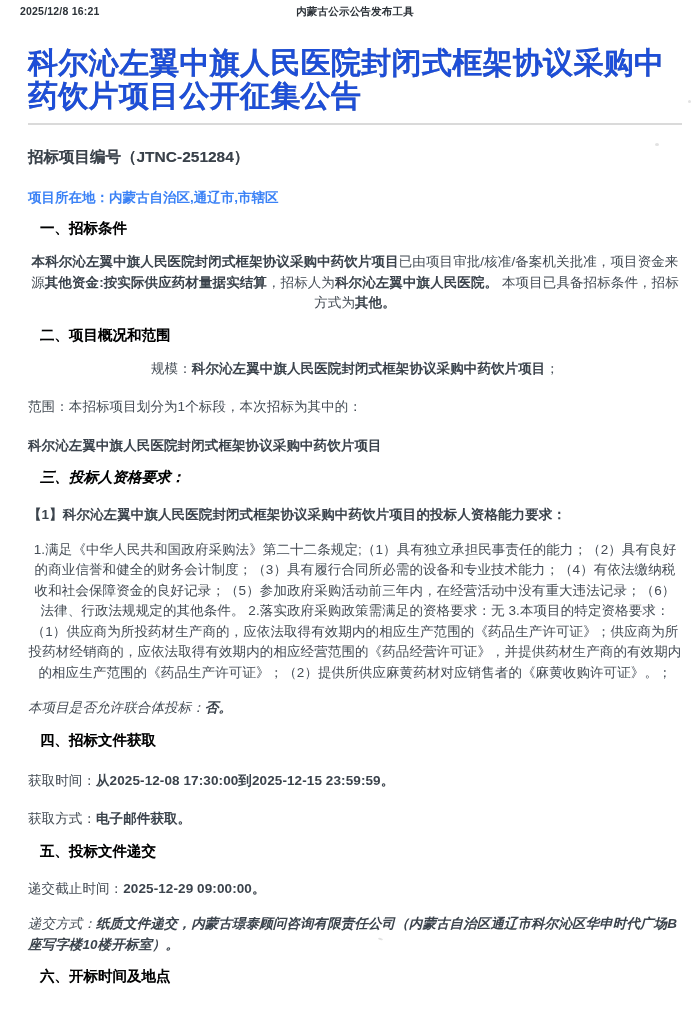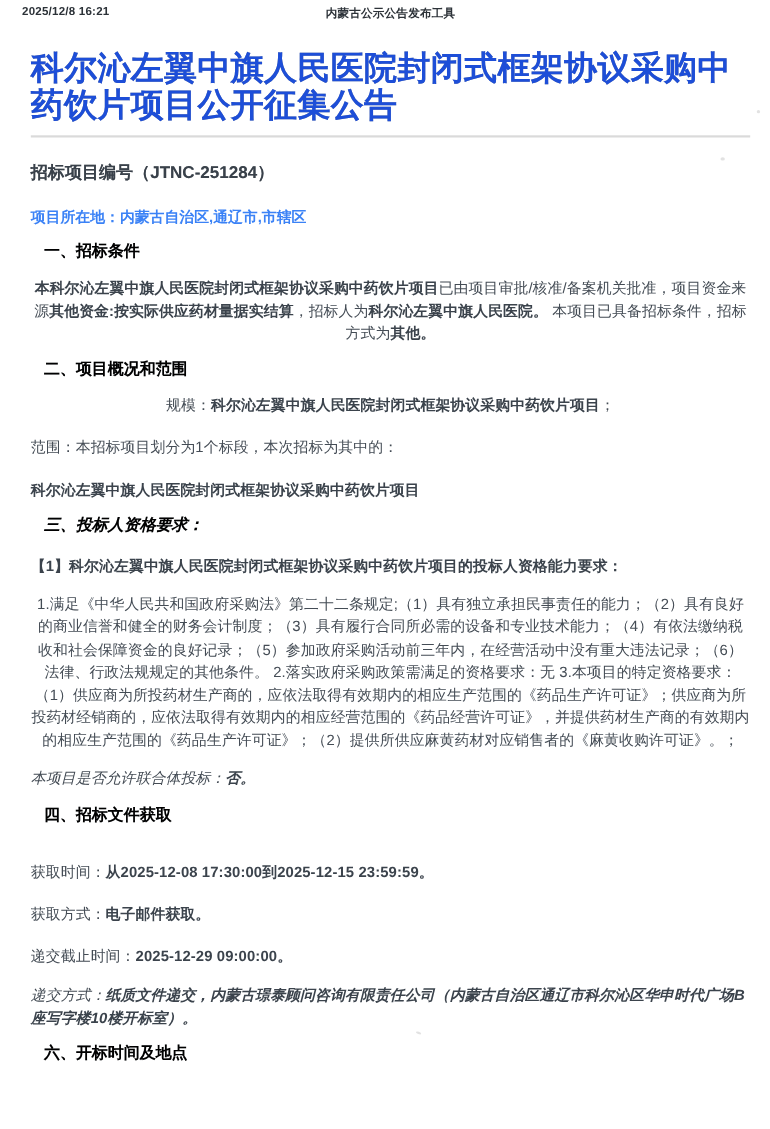--- a/index.html
+++ b/index.html
@@ -66,21 +66,21 @@
   h2.sec {
     margin: 12px;
     font-size: 14.5px;
     font-weight: 700;
     color: #000000;
     text-shadow: 0 0 0.4px rgba(57,65,74,0.4);
   }
   .mt24 { margin-top: 24px; }
   .mt22 { margin-top: 22px; }
   .mt21 { margin-top: 21px; }
-  .mt19 { margin-top: 33px; }
+  .mt19 { margin-top: 21px; }
   .mt18 { margin-top: 18px; }
   .mt16 { margin-top: 16px; }
   .mt15 { margin-top: 15px; font-style: italic; }
   .mt14 { margin-top: 14px; text-align: center; }
   .mt11 { margin-top: 11px; }
   .body-p {
     font-size: 13.5px;
     line-height: 20.5px;
     color: #444c55;
     letter-spacing: 0.1px;
@@ -127,20 +127,21 @@
 
   <h2 class="sec mt15">三、投标人资格要求：</h2>
   <p class="body-p mt18"><b>【1】科尔沁左翼中旗人民医院封闭式框架协议采购中药饮片项目的投标人资格能力要求：</b></p>
   <p class="body-p mt14">1.满足《中华人民共和国政府采购法》第二十二条规定;（1）具有独立承担民事责任的能力；（2）具有良好的商业信誉和健全的财务会计制度；（3）具有履行合同所必需的设备和专业技术能力；（4）有依法缴纳税收和社会保障资金的良好记录；（5）参加政府采购活动前三年内，在经营活动中没有重大违法记录；（6）法律、行政法规规定的其他条件。 2.落实政府采购政策需满足的资格要求：无 3.本项目的特定资格要求：（1）供应商为所投药材生产商的，应依法取得有效期内的相应生产范围的《药品生产许可证》；供应商为所投药材经销商的，应依法取得有效期内的相应经营范围的《药品经营许可证》，并提供药材生产商的有效期内的相应生产范围的《药品生产许可证》；（2）提供所供应麻黄药材对应销售者的《麻黄收购许可证》。；</p>
   <p class="body-p mt15"><span>本项目是否允许联合体投标：</span><b>否。</b></p>
 
   <h2 class="sec mt21">四、招标文件获取</h2>
   <p class="body-p mt19"><span>获取时间：</span><b>从2025-12-08 17:30:00到2025-12-15 23:59:59。</b></p>
   <p class="body-p mt18"><span>获取方式：</span><b>电子邮件获取。</b></p>
 
+  <h2 class="sec mt16">五、投标文件递交</h2>
   <p class="body-p mt18"><span>递交截止时间：</span><b>2025-12-29 09:00:00。</b></p>
   <p class="body-p mt15"><span>递交方式：</span><b>纸质文件递交，内蒙古璟泰顾问咨询有限责任公司（内蒙古自治区通辽市科尔沁区华申时代广场B座写字楼10楼开标室）。</b></p>
 
   <h2 class="sec mt11">六、开标时间及地点</h2>
 
   <div class="speck a"></div>
   <div class="speck b"></div>
   <div class="speck c"></div>
 
 </div>

